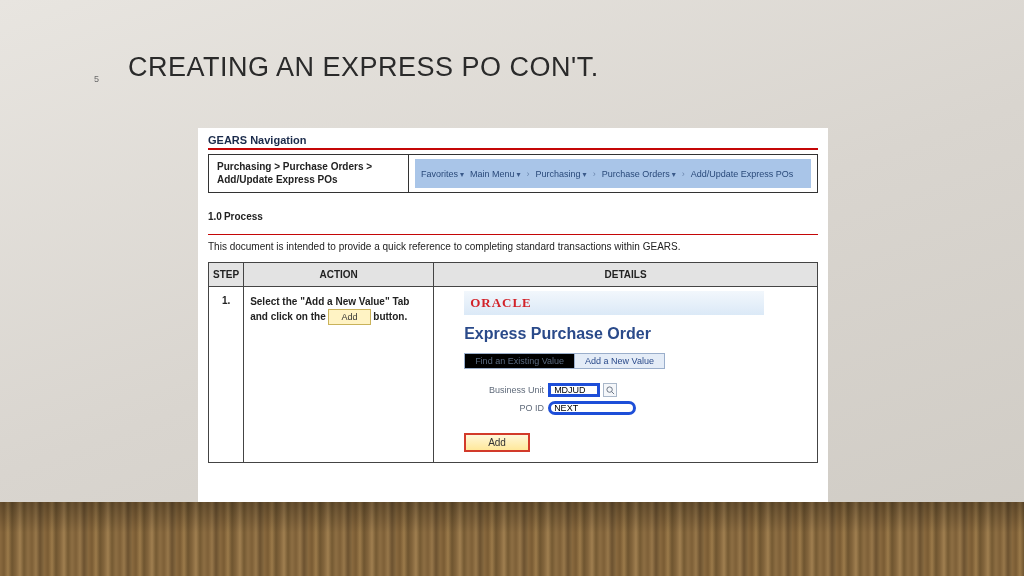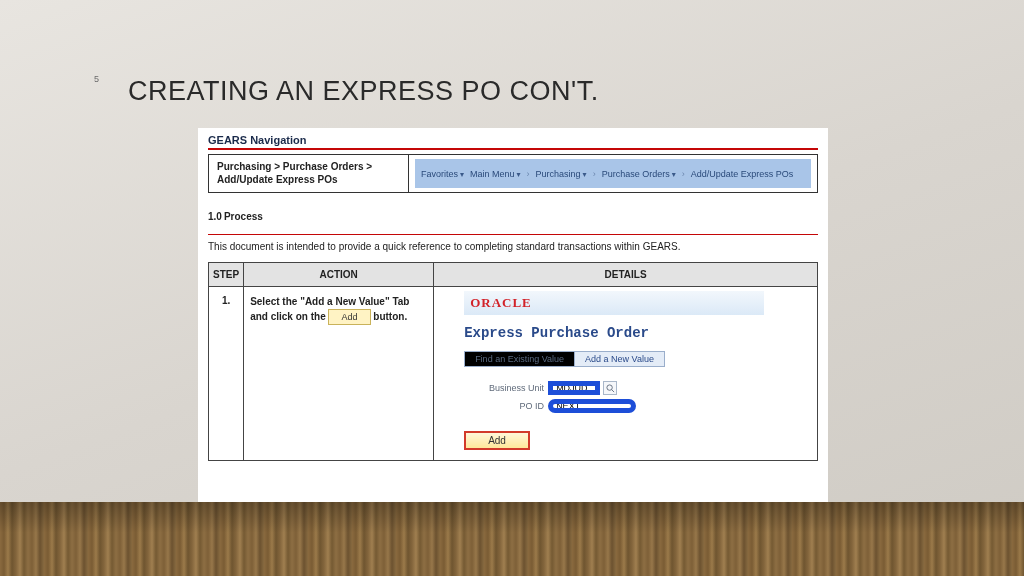--- a/index.html
+++ b/index.html
@@ -21,21 +21,21 @@
   }
   .floor::after {
     content: ""; position: absolute; inset: 0;
     background: linear-gradient(180deg, rgba(0,0,0,0.25), rgba(0,0,0,0) 40%);
   }
   .slide-num {
     position: absolute; top: 74px; left: 94px;
     font-size: 9px; color: #6b6b6b;
   }
   .title {
-    position: absolute; top: 76px; left: 128px;
+    position: absolute; top: 52px; left: 128px;
     font-size: 27px; letter-spacing: 0.5px; color: #2a2a2a;
     font-weight: 400;
   }
   .doc {
     position: absolute; top: 128px; left: 198px;
     width: 630px; height: 432px;
     background: #ffffff;
     font-size: 10px; color: #222;
     padding: 6px 10px 0 10px;
     overflow: hidden;
@@ -75,34 +75,34 @@
     display: inline-block; background: #fff3c4; border: 1px solid #c9b25a;
     padding: 0 12px; font-size: 9px; vertical-align: middle; font-weight: normal;
     color: #333; line-height: 14px;
   }
 
   .oracle-bar {
     width: 300px; background: linear-gradient(#f2f7fc,#dbe9f7);
     padding: 4px 6px; margin-bottom: 10px;
   }
   .oracle-logo { font-family: Georgia, serif; font-weight: bold; color: #d2232a; font-size: 13px; letter-spacing: 1px; }
-  .subhead { color: #2a4a8a; font-weight: bold; font-size: 14px; margin-bottom: 10px; font-family: Liberation Mono, monospace; }
+  .subhead { color: #2a4a8a; font-weight: bold; font-size: 16px; margin-bottom: 10px; }
 
   .tabs { display: flex; margin-bottom: 14px; }
   .tab {
     border: 1px solid #9aaecb; font-size: 9px; padding: 2px 10px;
     background: #f3f6fb; color: #2a4a8a;
   }
   .tab.inactive { color: #5a6a80; background: #000000; }
   .tab.active { background: #e4ecf7; font-weight: normal; border-left: none; }
 
   .formrow { display: flex; align-items: center; font-size: 9px; color: #5f6a7a; margin-bottom: 4px; }
   .formrow .lbl { width: 80px; text-align: right; margin-right: 4px; }
   .formrow input {
-    border: 5px solid #1d4ed8; font-size: 9px; padding: 1px 3px; height: 14px;
+    border: 3px solid #1d4ed8; font-size: 9px; padding: 1px 3px; height: 14px;
   }
   .lookup {
     display: inline-flex; align-items: center; justify-content: center;
     width: 14px; height: 14px; margin-left: 3px;
     border: 1px solid #a9b7c9; color: #5f6a7a; font-size: 9px; background: #f5f7fa;
   }
 
   .add-btn {
     display: inline-block; margin-top: 14px;
     background: linear-gradient(#fff7d9,#ffe89a);

